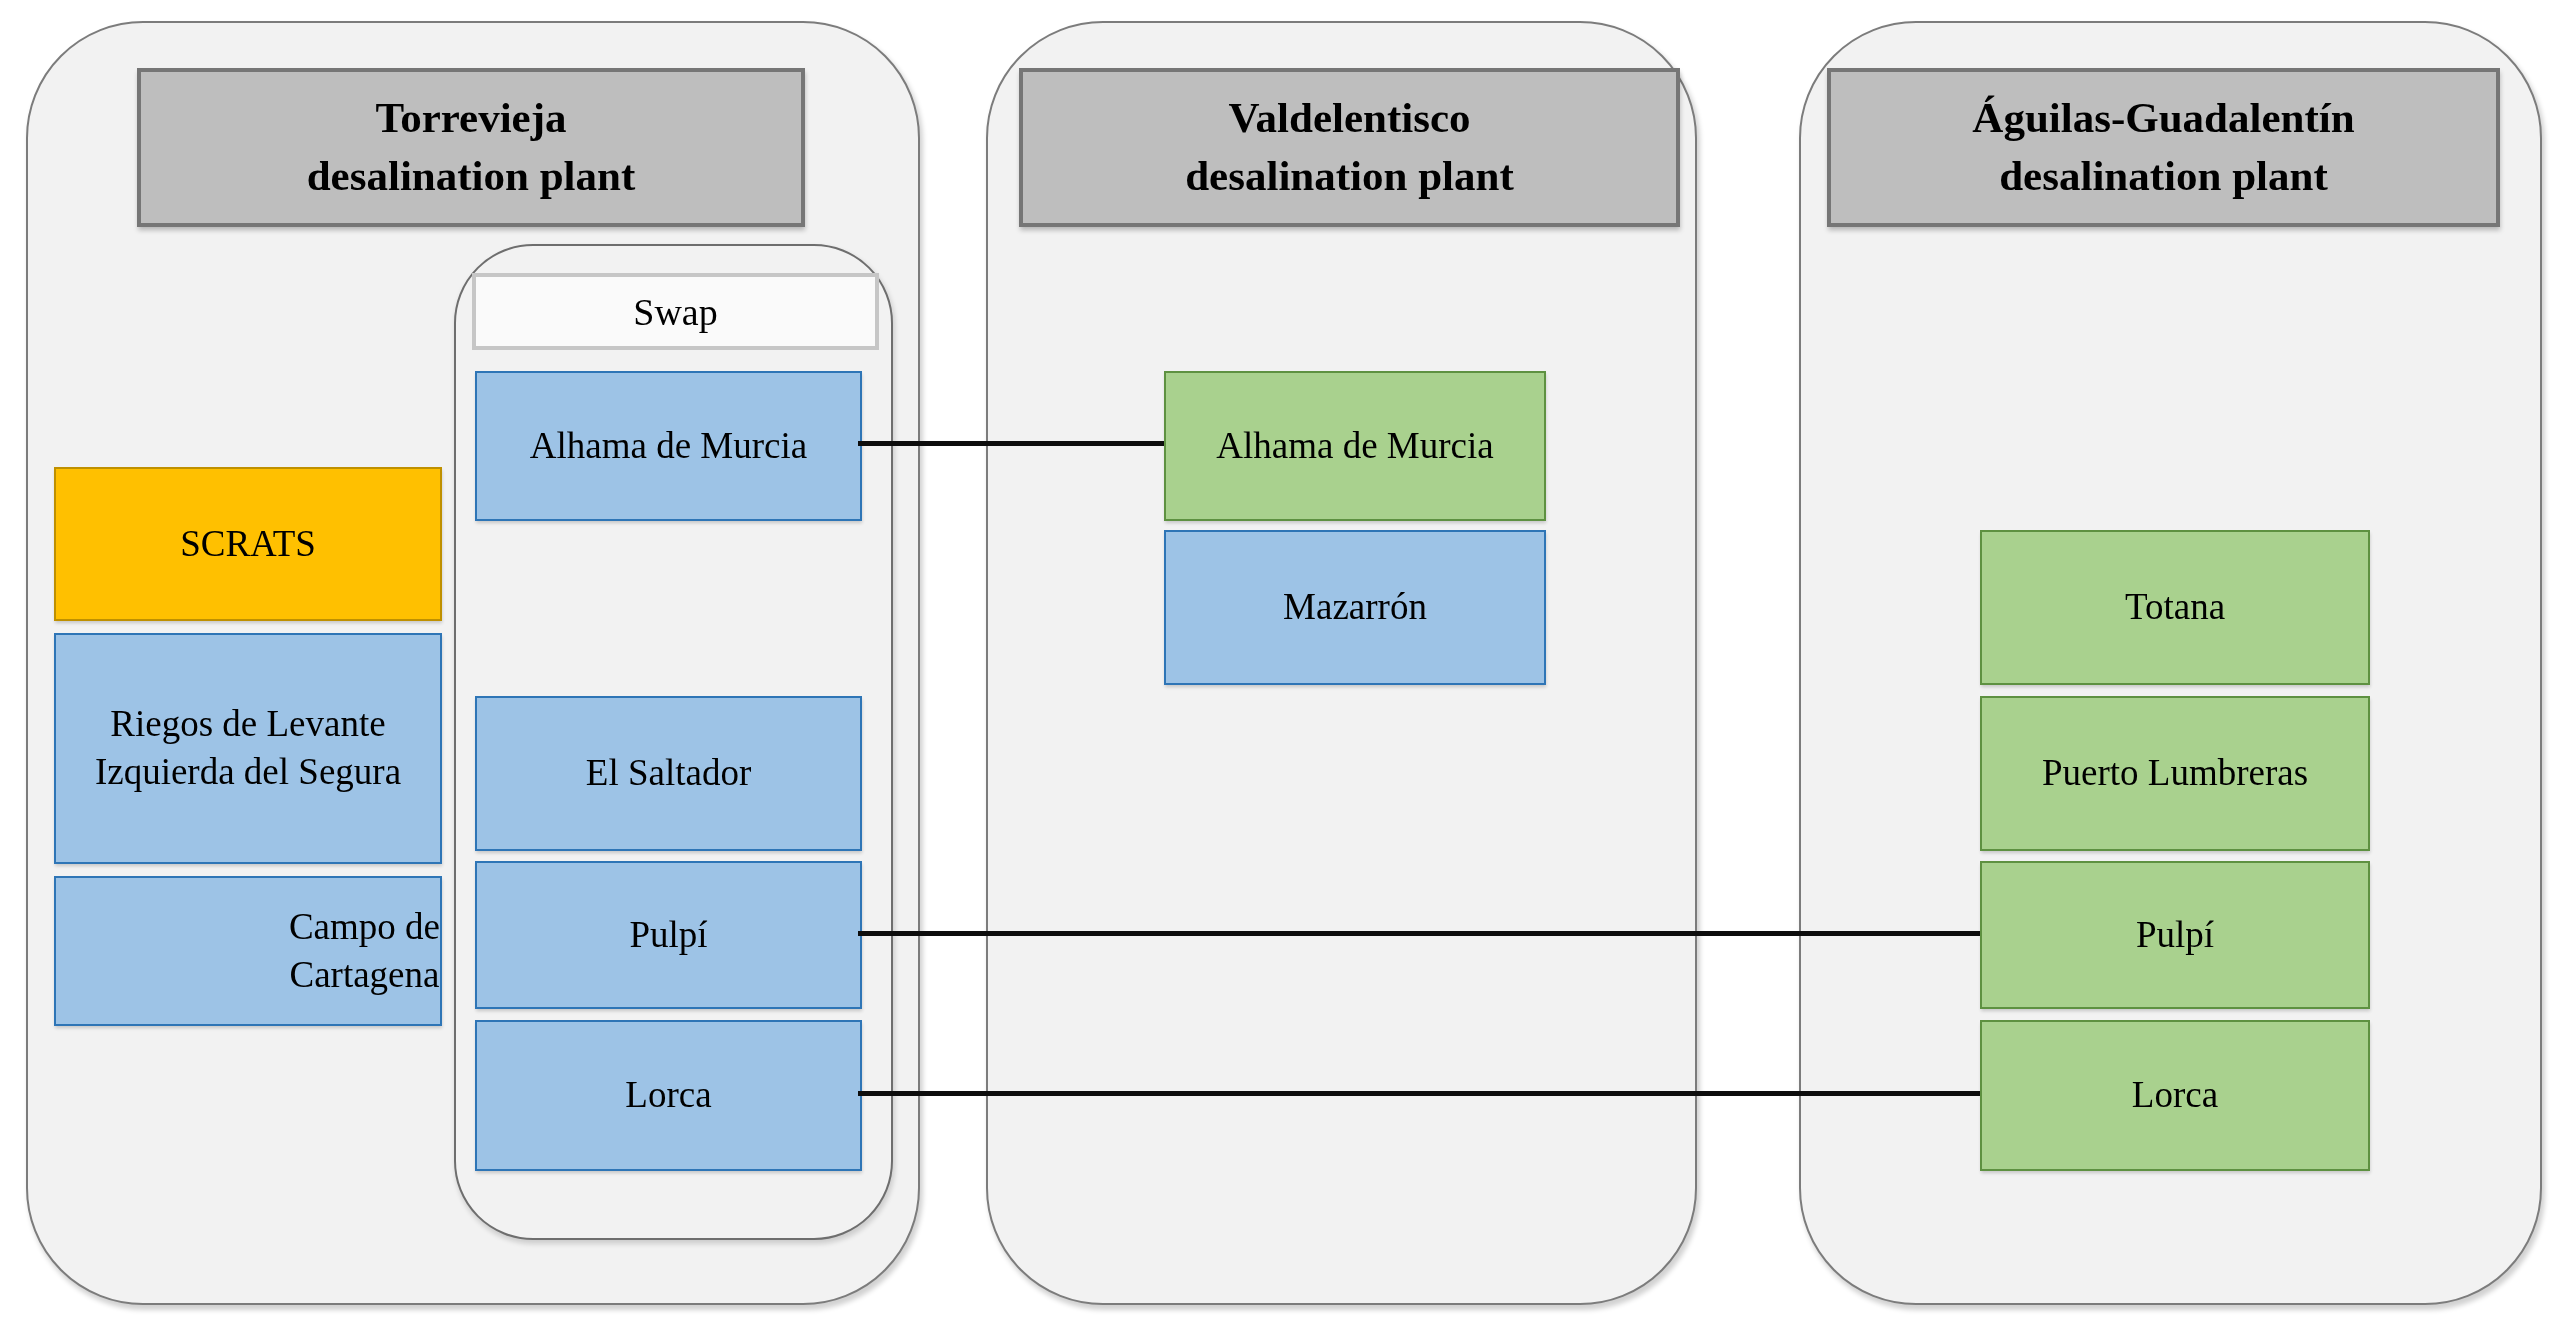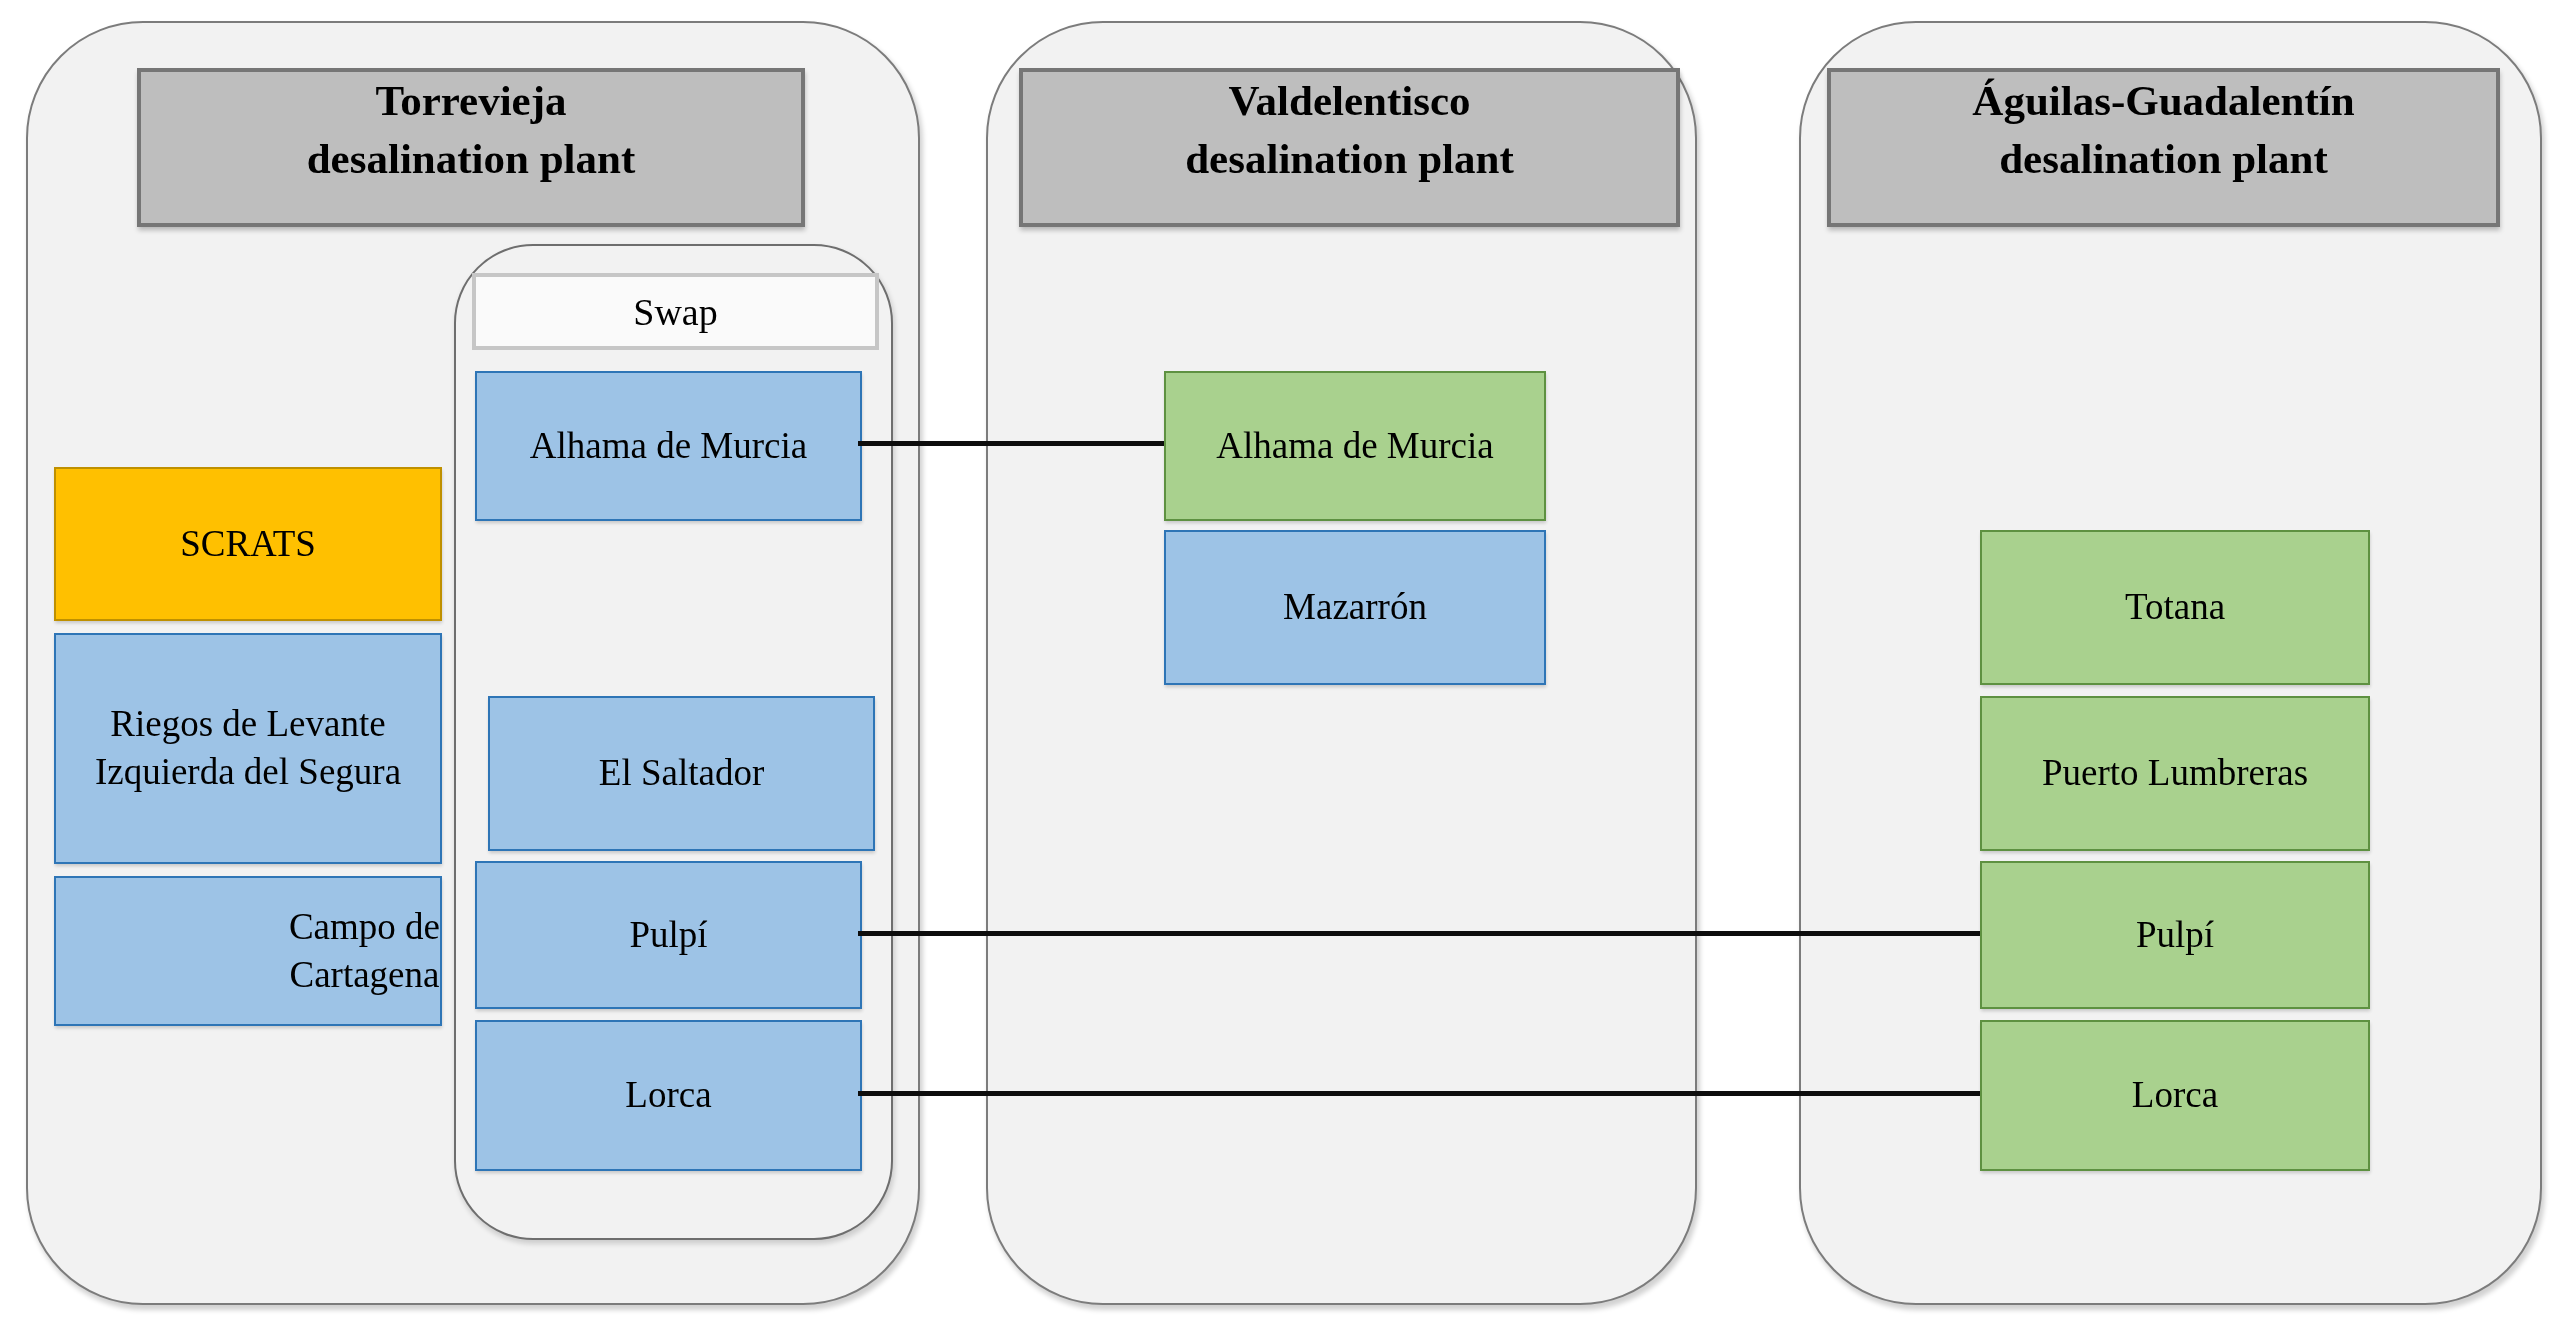--- a/index.html
+++ b/index.html
@@ -21,20 +21,21 @@
     border: 2.1px solid #7C7C7C;
     border-radius: 117px;
     box-shadow: 2.1px 4.1px 5.5px rgba(0,0,0,0.18);
   }
   .plant-header {
     position: absolute;
     background: #BEBEBE;
     border: 4.8px solid #767676;
     box-shadow: 1.4px 4.1px 4.8px rgba(0,0,0,0.25);
     display: flex;
+    align-items: center;
     justify-content: center;
     text-align: center;
     font-weight: bold;
     font-size: 43px;
     line-height: 1.35;
     color: #000000;
   }
   .node {
     position: absolute;
     display: flex;
@@ -97,21 +98,21 @@
 Cartagena</span>
     </div>
 
     <div class="swap-group" style="left:426px; top:221px; width:435px; height:992px;">
       <div class="swap-label" style="left:16px; top:27.5px; width:399px; height:69px;">
         <span class="bind-text">Swap</span>
       </div>
       <div class="node blue" style="left:19px; top:125px; width:383px; height:146px;">
         <span class="bind-text">Alhama de Murcia</span>
       </div>
-      <div class="node blue" style="left:32px; top:450px; width:383px; height:151px;">
+      <div class="node blue" style="left:19px; top:450px; width:383px; height:151px;">
         <span class="bind-text">El Saltador</span>
       </div>
       <div class="node blue" style="left:19px; top:615px; width:383px; height:144px;">
         <span class="bind-text">Pulpí</span>
       </div>
       <div class="node blue" style="left:19px; top:774px; width:383px; height:147px;">
         <span class="bind-text">Lorca</span>
       </div>
     </div>
   </section>

